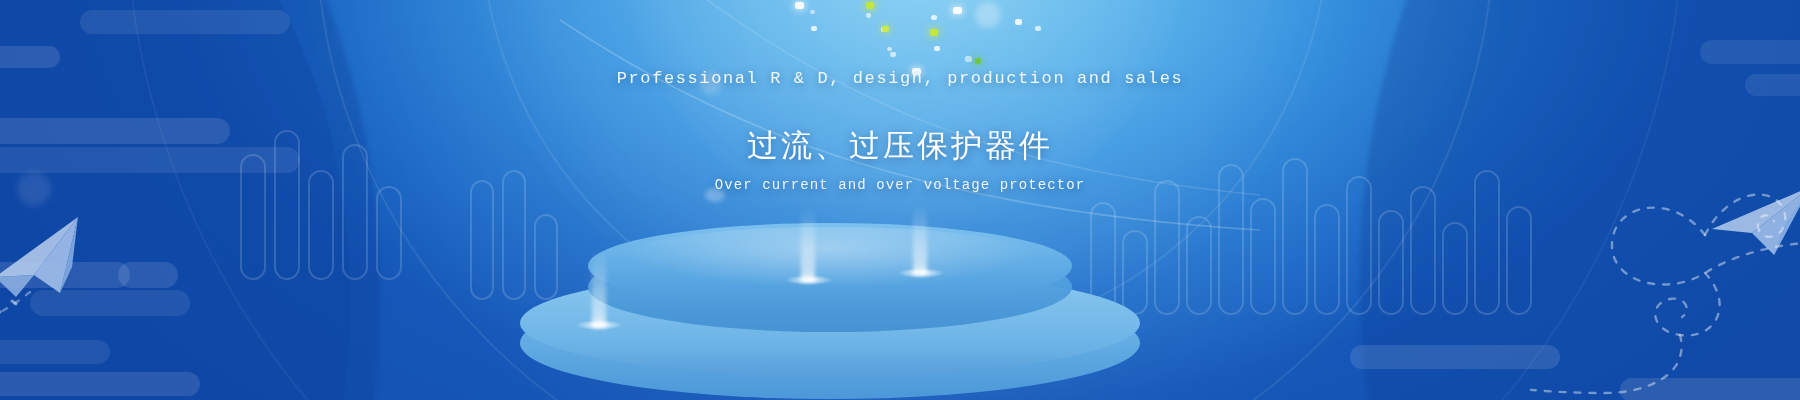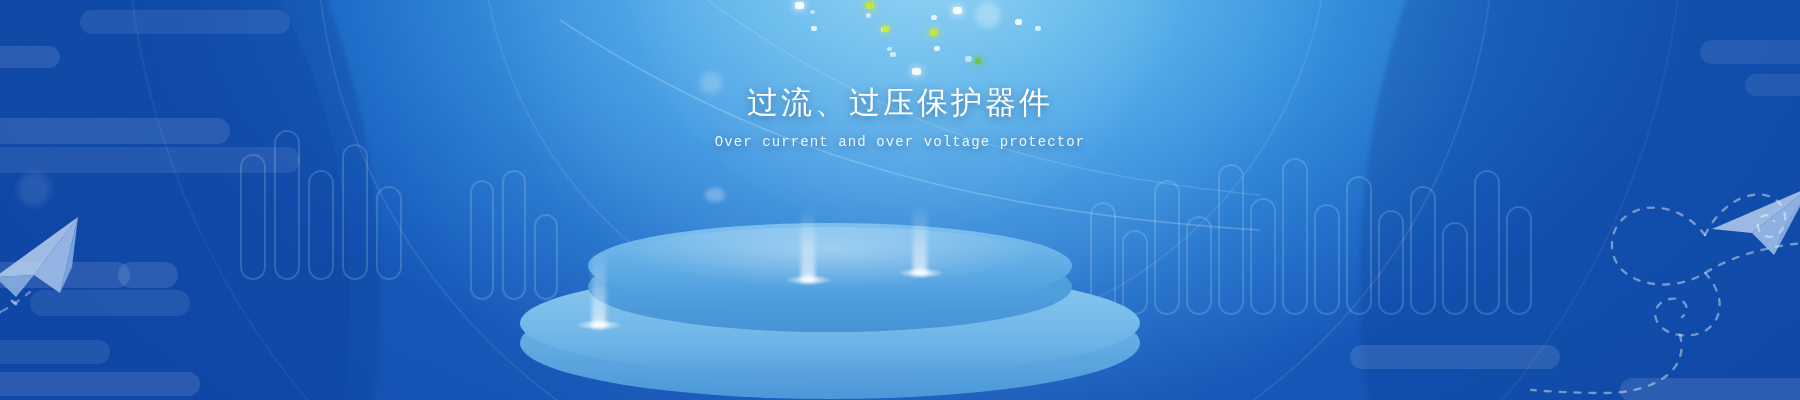--- a/index.html
+++ b/index.html
@@ -69,21 +69,21 @@
     color:#ffffff;white-space:nowrap;
   }
   .t-main-en{
     font-family:"Liberation Mono", monospace;
     font-size:17px;letter-spacing:1.6px;
     color:#f2f8ff;margin-top:14px;white-space:nowrap;
   }
   .t-sub{
     font-family:Liberation Serif, serif;
     font-size:31px;letter-spacing:3px;
-    color:#ffffff;margin-top:27px;white-space:nowrap;
+    color:#ffffff;margin-top:37px;white-space:nowrap;
   }
   .t-sub-en{
     font-family:"Liberation Mono", monospace;
     font-size:14px;letter-spacing:1.1px;
     color:#eef6ff;margin-top:10px;white-space:nowrap;
   }
 </style>
 </head>
 <body>
 
@@ -235,17 +235,18 @@
       <path d="M70,4 C48,22 24,34 0,40"></path>
     </g>
   </svg>
 
   <svg class="trail" style="left:560px;top:-20px;width:700px;height:260px;opacity:.45;" viewBox="0 0 700 260">
     <path d="M0,40 C180,160 380,230 700,250" fill="none" stroke="rgba(255,255,255,.45)" stroke-width="1.6"></path>
     <path d="M120,0 C280,120 430,190 700,215" fill="none" stroke="rgba(255,255,255,.3)" stroke-width="1.4"></path>
   </svg>
 
   <div class="textblock">
+    <div class="t-main-en">Professional R &amp; D, design, production and sales</div>
     <div class="t-sub">过流、过压保护器件</div>
     <div class="t-sub-en">Over current and over voltage protector</div>
   </div>
 
 </div>
 
 </body></html>

